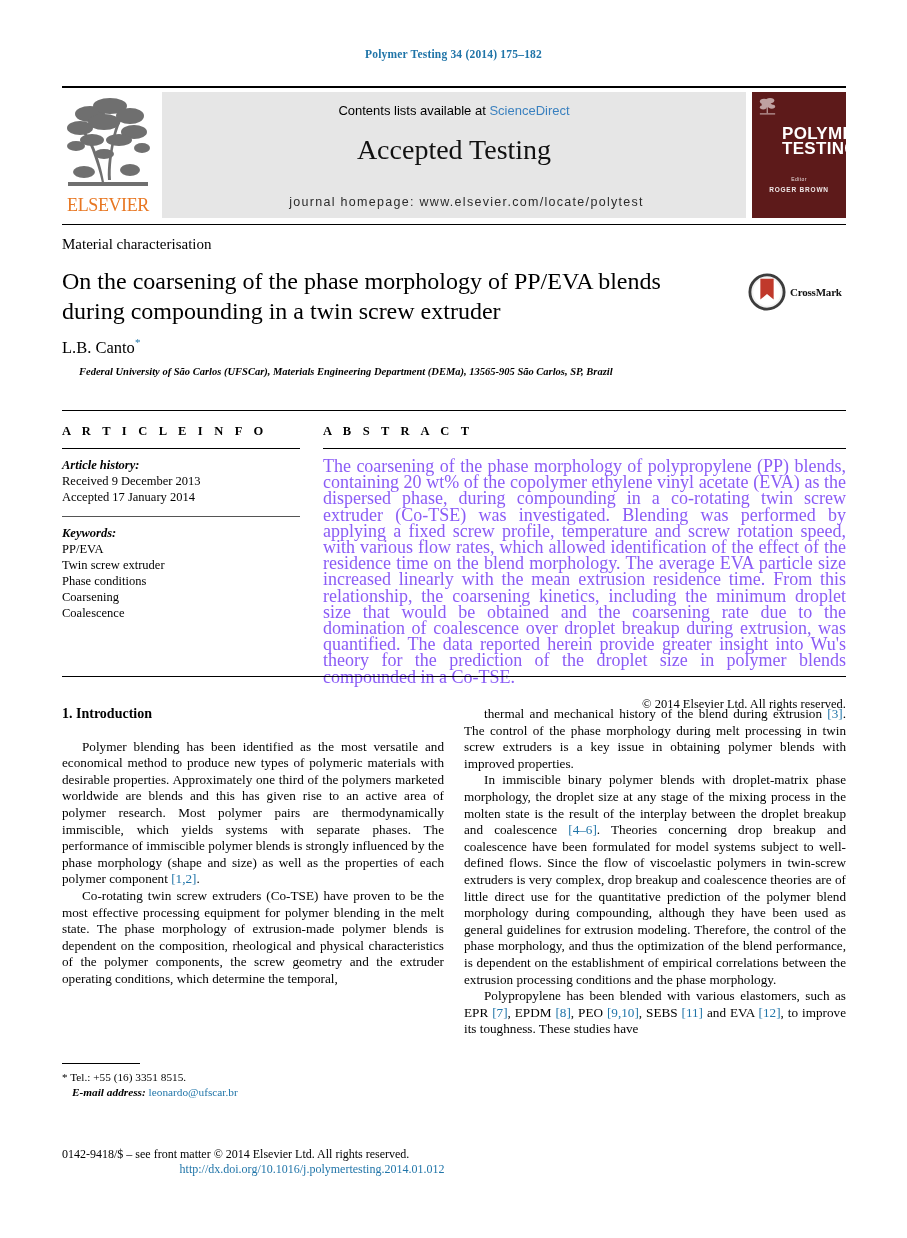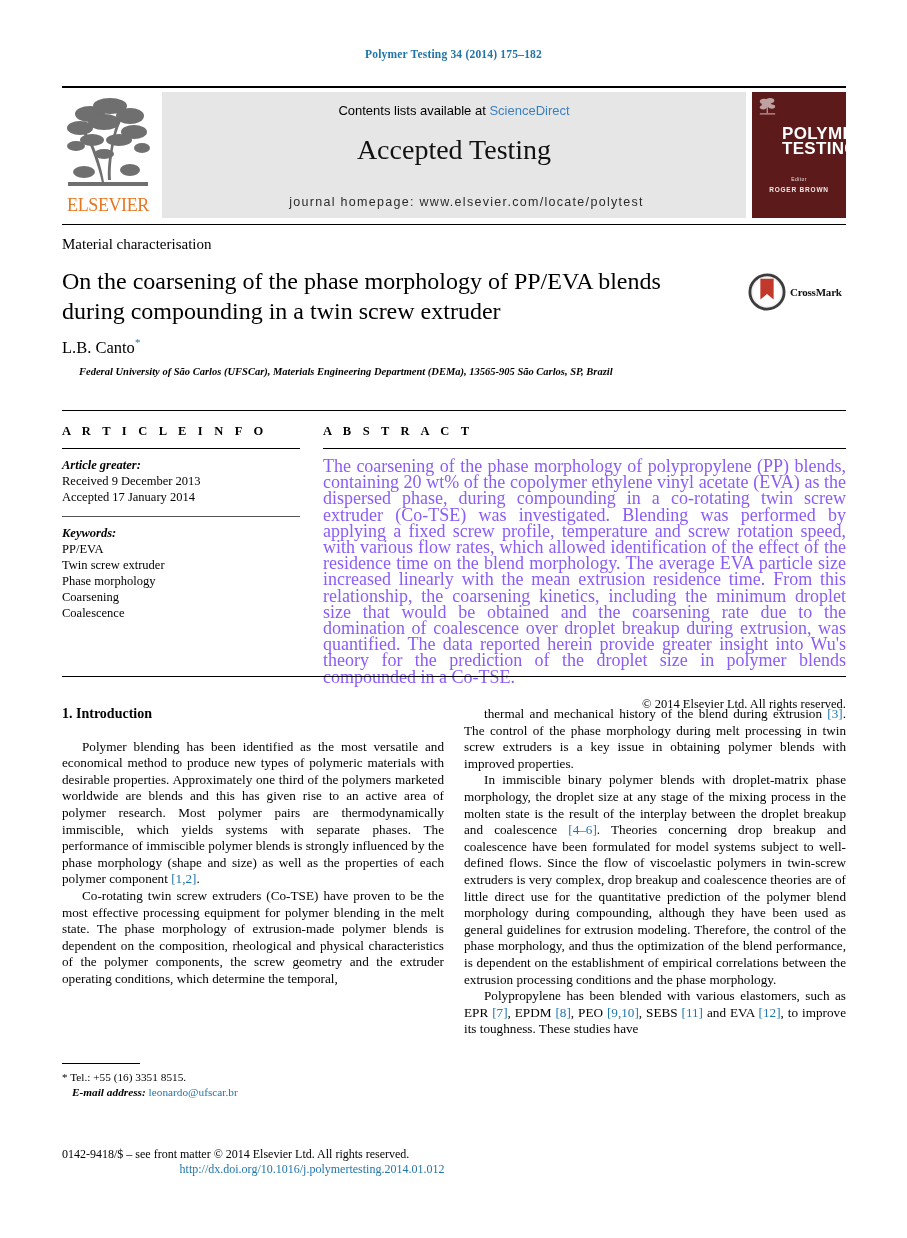--- a/index.html
+++ b/index.html
@@ -410,30 +410,30 @@
     <span>L.B. Canto</span><sup>*</sup>
   </div>
   <div class="affiliation">Federal University of São Carlos (UFSCar), Materials Engineering Department (DEMa), 13565-905 São Carlos, SP, Brazil</div>
 
   <div class="rule-thin" style="top:410px"></div>
 
   <div class="info-col">
     <div class="caps-head">A R T I C L E   I N F O</div>
     <div class="hrule"></div>
     <div class="info-block">
-      <div class="it">Article greater:</div>
+      <div class="it">Article history:</div>
       <div>Received 9 December 2013</div>
       <div>Accepted 17 January 2014</div>
     </div>
     <div class="hrule-light"></div>
     <div class="info-block">
       <div class="it">Keywords:</div>
       <div>PP/EVA</div>
       <div>Twin screw extruder</div>
-      <div>Phase morphology</div>
+      <div>Phase conditions</div>
       <div>Coarsening</div>
       <div>Coalescence</div>
     </div>
   </div>
 
   <div class="abs-col">
     <div class="caps-head">A B S T R A C T</div>
     <div class="hrule"></div>
     <div class="abstract-text">The coarsening of the phase morphology of polypropylene (PP) blends, containing 20 wt% of the copolymer ethylene vinyl acetate (EVA) as the dispersed phase, during compounding in a co-rotating twin screw extruder (Co-TSE) was investigated. Blending was performed by applying a fixed screw profile, temperature and screw rotation speed, with various flow rates, which allowed identification of the effect of the residence time on the blend morphology. The average EVA particle size increased linearly with the mean extrusion residence time. From this relationship, the coarsening kinetics, including the minimum droplet size that would be obtained and the coarsening rate due to the domination of coalescence over droplet breakup during extrusion, was quantified. The data reported herein provide greater insight into Wu's theory for the prediction of the droplet size in polymer blends compounded in a Co-TSE.</div>
     <div class="copyright">© 2014 Elsevier Ltd. All rights reserved.</div>

